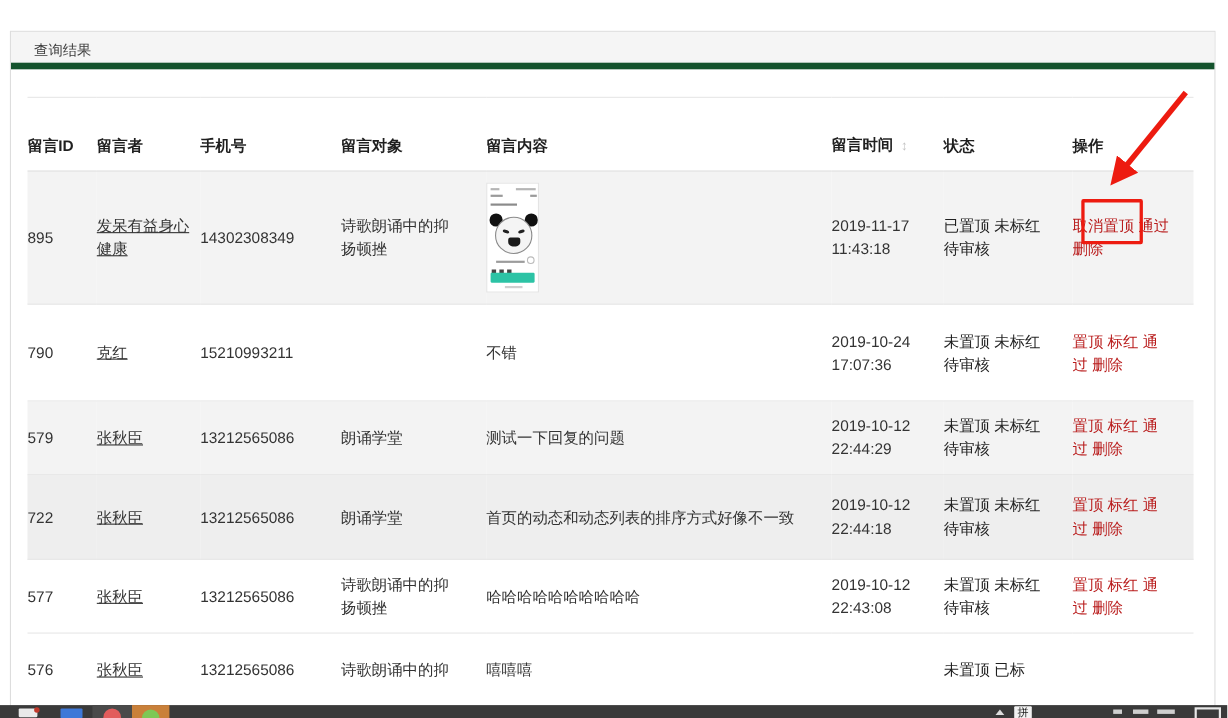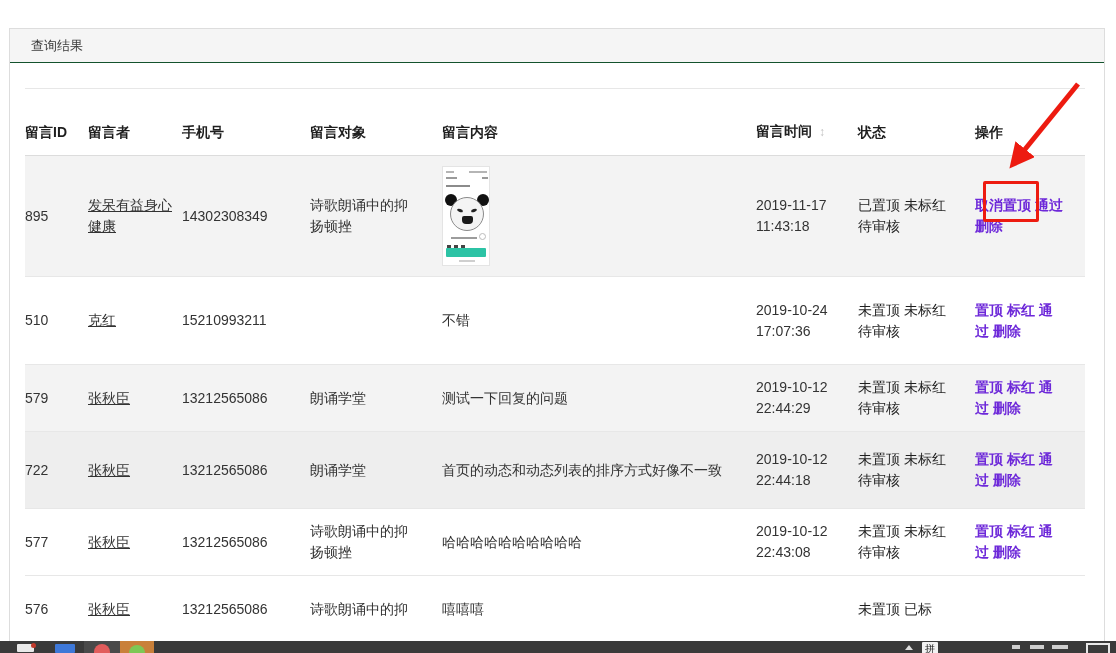--- a/index.html
+++ b/index.html
@@ -3,21 +3,21 @@
 <meta charset="utf-8">
 <style>
   * { margin:0; padding:0; box-sizing:border-box; }
   html,body { width:1116px; height:653px; overflow:hidden; background:#fff; }
   body { font-family:"Liberation Sans","DejaVu Sans",sans-serif; }
   .page { position:relative; width:1116px; height:653px; background:#fff; overflow:hidden; }
 
   
   .panel { position:absolute; left:9px; top:28px; width:1096px; height:625px;
            border:1px solid #ddd; background:#fff; }
-  .panel-header { height:34px; background:#f5f5f5; border-bottom:1px solid #14532d;
+  .panel-header { height:34px; background:#f5f5f5; border-bottom:6px solid #14532d;
                   line-height:33px; padding-left:21px; font-size:13px; color:#3c3c3c; }
   .panel-body { padding:25px 0 0 15px; }
 
   
   table.msg-table { width:1060px; border-collapse:collapse; table-layout:fixed; }
   thead tr { border-top:1px solid #e7e7e7; border-bottom:1px solid #dcdcdc; height:67px; }
   thead th { text-align:left; vertical-align:bottom; padding:0 8px 13px 0;
              font-size:14px; font-weight:bold; color:#1f1f1f; line-height:19px; }
   th.col-id { padding-right:14px; }
   .sort-icon { color:#c2c2c2; font-size:12px; font-weight:normal; margin-left:7px; }
@@ -30,21 +30,21 @@
   tbody tr:nth-child(4) { height:77px; background:#eeeeee; }
   tbody tr:nth-child(5) { height:67px; }
   tbody tr:nth-child(6) { height:67px; }
   tbody tr:nth-child(7) { height:60px; background:#f3f3f3; }
 
   td.col-author { padding-right:6px;text-decoration:underline; }
   td.col-target { padding-right:30px; }
   td.col-status { font-weight:normal; color:#1f1f1f; padding-right:29px; }
   td.col-ops    { padding-right:22px; }
   .time-line { display:block; }
-  a.op-link { color:#6d28d9; text-decoration:none; cursor:pointer;font-weight:bold; }
+  a.op-link { color:#b91c1c; text-decoration:none; cursor:pointer; }
 
   
   .phone-thumb { position:relative; width:48px; height:100px; background:#fff;
                  border:1px solid #e4e4e4; overflow:hidden; }
   .pt-line { position:absolute; background:#b5b5b5; height:2px; }
   .pt-l1 { left:3px; top:4px;  width:8px; }
   .pt-l2 { left:26px; top:4px; width:18px; }
   .pt-l3 { left:3px; top:10px; width:11px; background:#9a9a9a; }
   .pt-l4 { left:39px; top:10px; width:6px; background:#9a9a9a; }
   .pt-l5 { left:3px; top:18px; width:24px; background:#8b8b8b; }
@@ -151,21 +151,21 @@
                 </div>
               </td>
               <td class="col-time">
                 <span class="time-line">2019-11-17</span>
                 <span class="time-line">11:43:18</span>
               </td>
               <td class="col-status">已置顶 未标红 待审核</td>
               <td class="col-ops"><a class="op-link">取消置顶</a> <a class="op-link">通过</a> <a class="op-link">删除</a></td>
             </tr>
             <tr>
-              <td class="col-id">510</td>
+              <td class="col-id">790</td>
               <td class="col-author">克红</td>
               <td class="col-phone">15210993211</td>
               <td class="col-target"></td>
               <td class="col-content">不错</td>
               <td class="col-time">
                 <span class="time-line">2019-10-24</span>
                 <span class="time-line">17:07:36</span>
               </td>
               <td class="col-status">未置顶 未标红 待审核</td>
               <td class="col-ops"><a class="op-link">置顶</a> <a class="op-link">标红</a> <a class="op-link">通过</a> <a class="op-link">删除</a></td>

